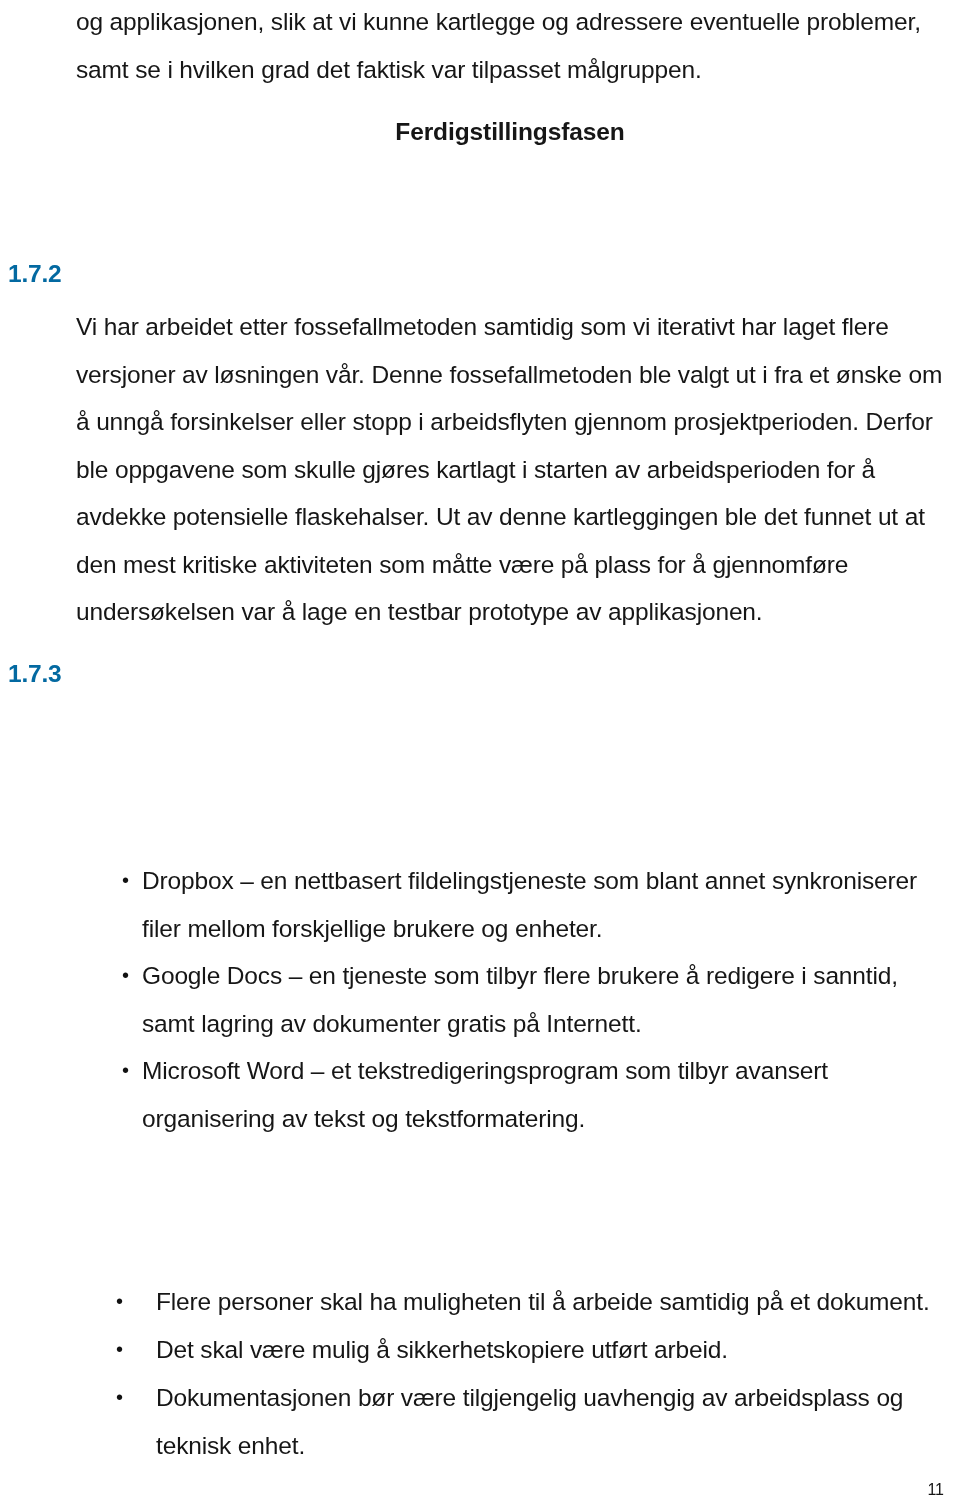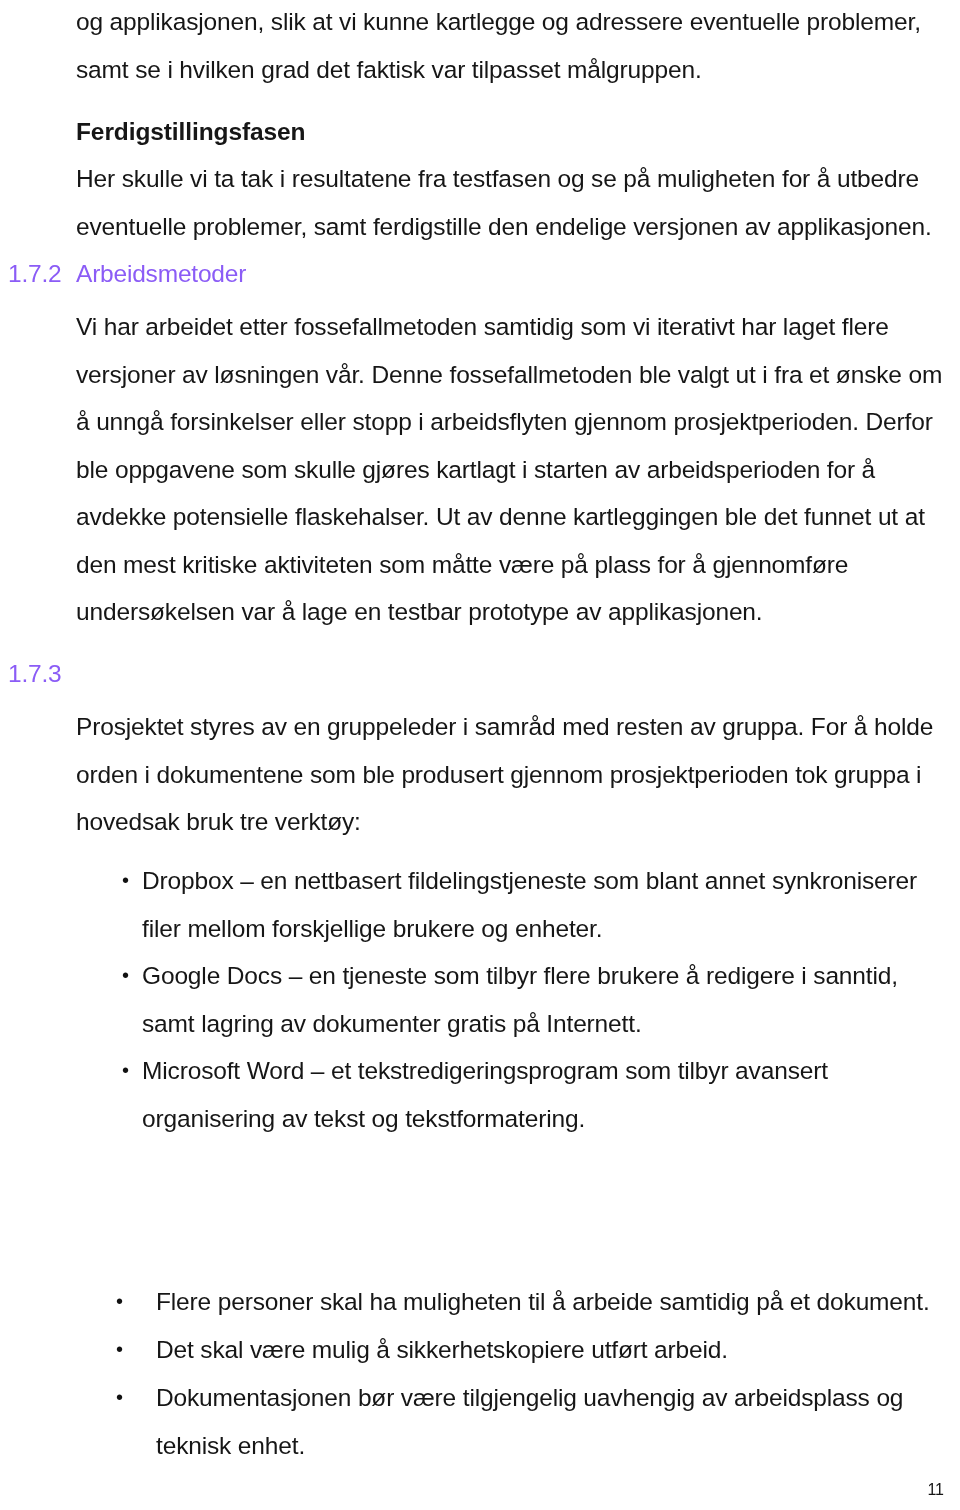--- a/index.html
+++ b/index.html
@@ -45,22 +45,22 @@
     letter-spacing: -0.1px;
   }
 
   
   .heading {
     position: absolute;
     left: 8px;
     width: 936px;
     font-size: 24.5px;
     line-height: 34px;
-    font-weight: normal;
-    color: #8b5cf6;
+    font-weight: bold;
+    color: #0369a1;
     letter-spacing: -0.2px;
     display: flex;
     align-items: baseline;
   }
   .heading .num {
     display: inline-block;
     width: 68px;
     flex: 0 0 68px;
   }
   .heading .htext {
@@ -118,36 +118,33 @@
     font-family: "Liberation Sans", sans-serif;
   }
 </style>
 </head>
 <body>
 
 <div class="page">
 
   <div class="para body" style="top:-2px;">og applikasjonen, slik at vi kunne kartlegge og adressere eventuelle problemer, samt se i hvilken grad det faktisk var tilpasset målgruppen.</div>
 
-  <div class="para body bold" style="top:108px;">Ferdigstillingsfasen</div>
+  <div class="para body bold" style="top:108px;text-align:center;">Ferdigstillingsfasen</div>
 
-  <div class="para body" style="top:155px;">Her skulle vi ta tak i resultatene fra testfasen og se på muligheten for å utbedre eventuelle problemer, samt ferdigstille den endelige versjonen av applikasjonen.</div>
 
   <div class="heading" style="top:257px;">
     <span class="num">1.7.2</span>
-    <span class="htext">Arbeidsmetoder</span>
   </div>
 
   <div class="para body" style="top:303px;">Vi har arbeidet etter fossefallmetoden samtidig som vi iterativt har laget flere versjoner av løsningen vår. Denne fossefallmetoden ble valgt ut i fra et ønske om å unngå forsinkelser eller stopp i arbeidsflyten gjennom prosjektperioden. Derfor ble oppgavene som skulle gjøres kartlagt i starten av arbeidsperioden for å avdekke potensielle flaskehalser. Ut av denne kartleggingen ble det funnet ut at den mest kritiske aktiviteten som måtte være på plass for å gjennomføre undersøkelsen var å lage en testbar prototype av applikasjonen.</div>
 
   <div class="heading" style="top:657px;">
     <span class="num">1.7.3</span>
   </div>
 
-  <div class="para body" style="top:703px;">Prosjektet styres av en gruppeleder i samråd med resten av gruppa. For å holde orden i dokumentene som ble produsert gjennom prosjektperioden tok gruppa i hovedsak bruk tre verktøy:</div>
 
   <div class="list-a">
     <div class="bullet-item" style="top:857px;">
       <span class="marker">•</span>
       <span class="btext">Dropbox – en nettbasert fildelingstjeneste som blant annet synkroniserer filer mellom forskjellige brukere og enheter.</span>
     </div>
     <div class="bullet-item" style="top:952px;">
       <span class="marker">•</span>
       <span class="btext">Google Docs – en tjeneste som tilbyr flere brukere å redigere i sanntid, samt lagring av dokumenter gratis på Internett.</span>
     </div>

